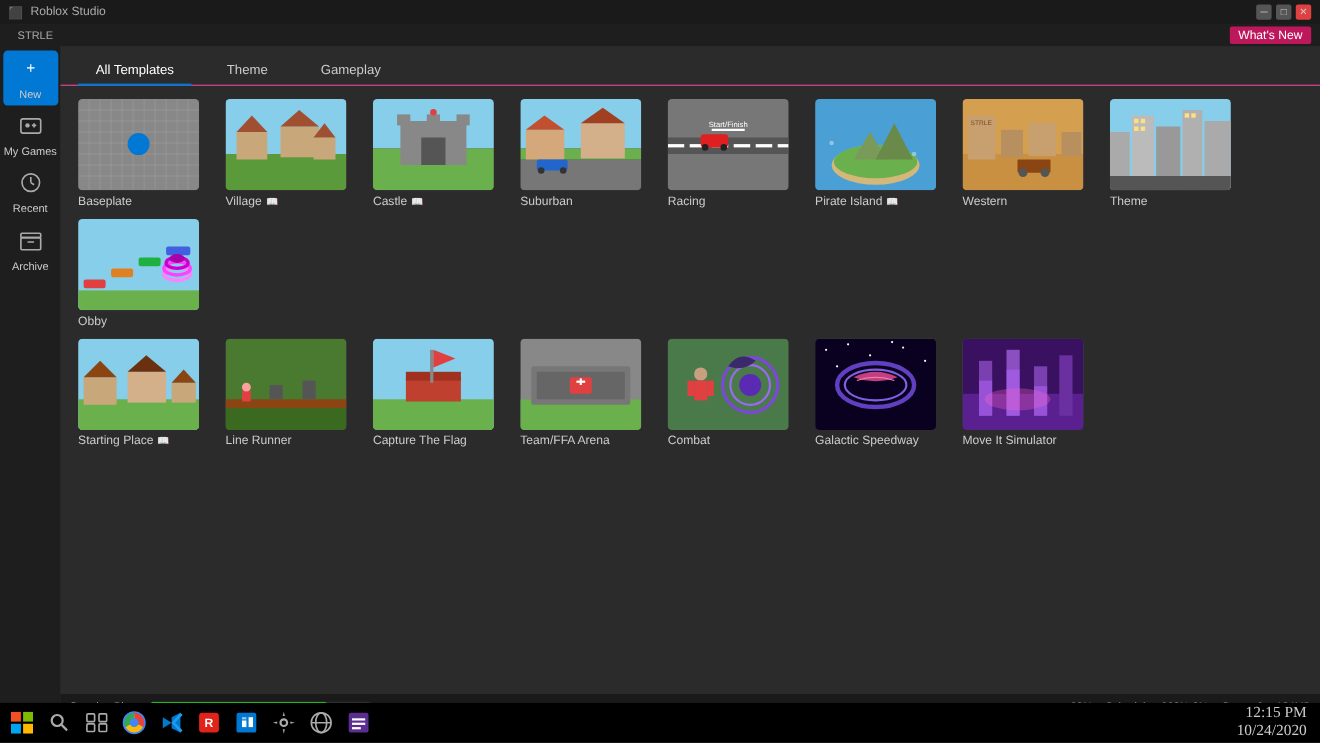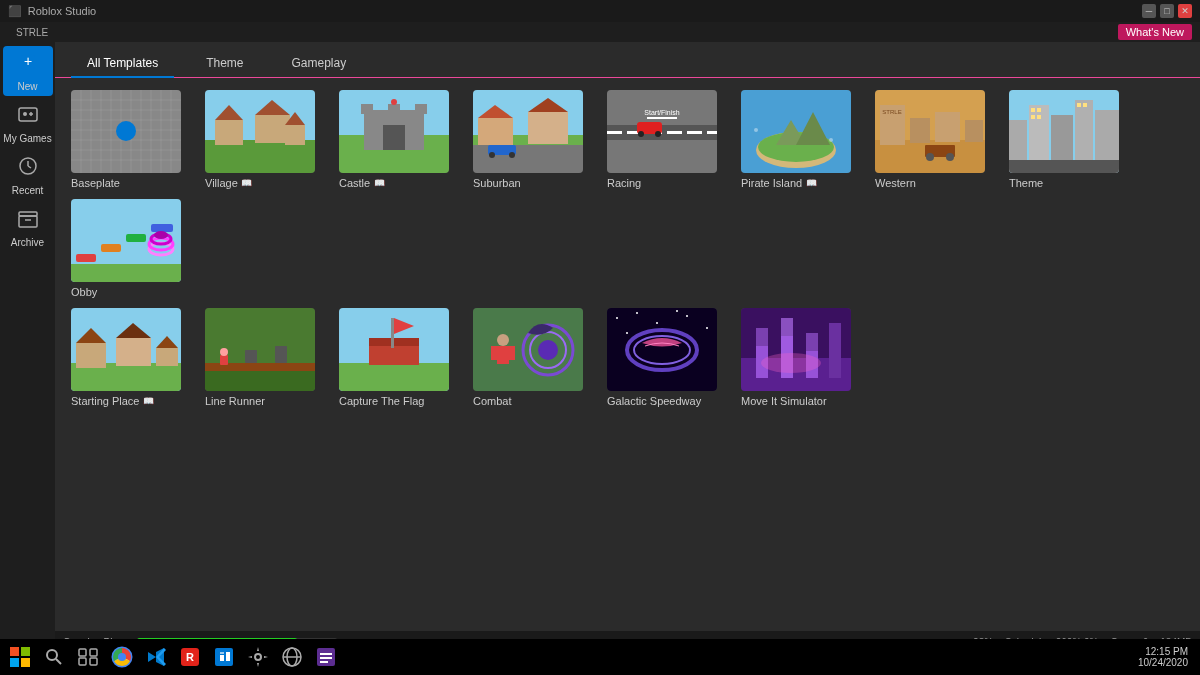--- a/index.html
+++ b/index.html
@@ -209,23 +209,24 @@
       display: flex;
       align-items: center;
       justify-content: center;
       font-size: 16px;
       cursor: pointer;
       border-radius: 4px;
     }
     .taskbar-time {
       margin-left: auto;
       text-align: right;
-      font-size: 10px;
+      font-size: 14px;
       color: #ccc;
       padding-right: 8px;
+      font-family: Liberation Serif, serif;
     }
 
     
     .thumb-svg {
       width: 110px;
       height: 83px;
     }
   </style>
 </head>
 <body>
@@ -567,20 +568,38 @@
 
               <rect x="52" y="10" width="3" height="30" fill="#888"></rect>
               <polygon points="55,10 75,18 55,26" fill="#e04040"></polygon>
             </svg>
           </div>
           <div class="template-name">
             <span>Capture The Flag</span>
           </div>
         </div>
 
+        <div class="template-item">
+          <div class="template-thumb">
+            <svg class="thumb-svg" viewBox="0 0 110 83">
+              <rect width="110" height="83" fill="#888"></rect>
+              <rect y="55" width="110" height="28" fill="#6ab04c"></rect>
+
+              <rect x="10" y="25" width="90" height="35" fill="#777" rx="2"></rect>
+              <rect x="15" y="30" width="80" height="25" fill="#666" rx="1"></rect>
+
+              <rect x="45" y="35" width="20" height="15" fill="#e04040" rx="2"></rect>
+              <rect x="51" y="38" width="8" height="2" fill="white"></rect>
+              <rect x="54" y="36" width="2" height="6" fill="white"></rect>
+            </svg>
+          </div>
+          <div class="template-name">
+            <span>Team/FFA Arena</span>
+          </div>
+        </div>
 
         <div class="template-item">
           <div class="template-thumb">
             <svg class="thumb-svg" viewBox="0 0 110 83">
               <rect width="110" height="83" fill="#4a7a4a"></rect>
 
               <circle cx="75" cy="42" r="25" fill="none" stroke="#7a4ad4" stroke-width="3"></circle>
               <circle cx="75" cy="42" r="18" fill="none" stroke="#9a6af4" stroke-width="2"></circle>
               <circle cx="75" cy="42" r="10" fill="#5a2ab4"></circle>
 

